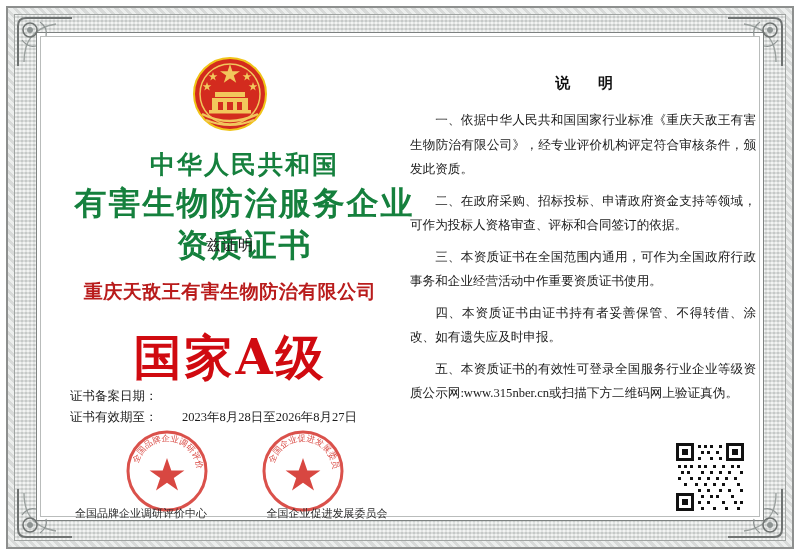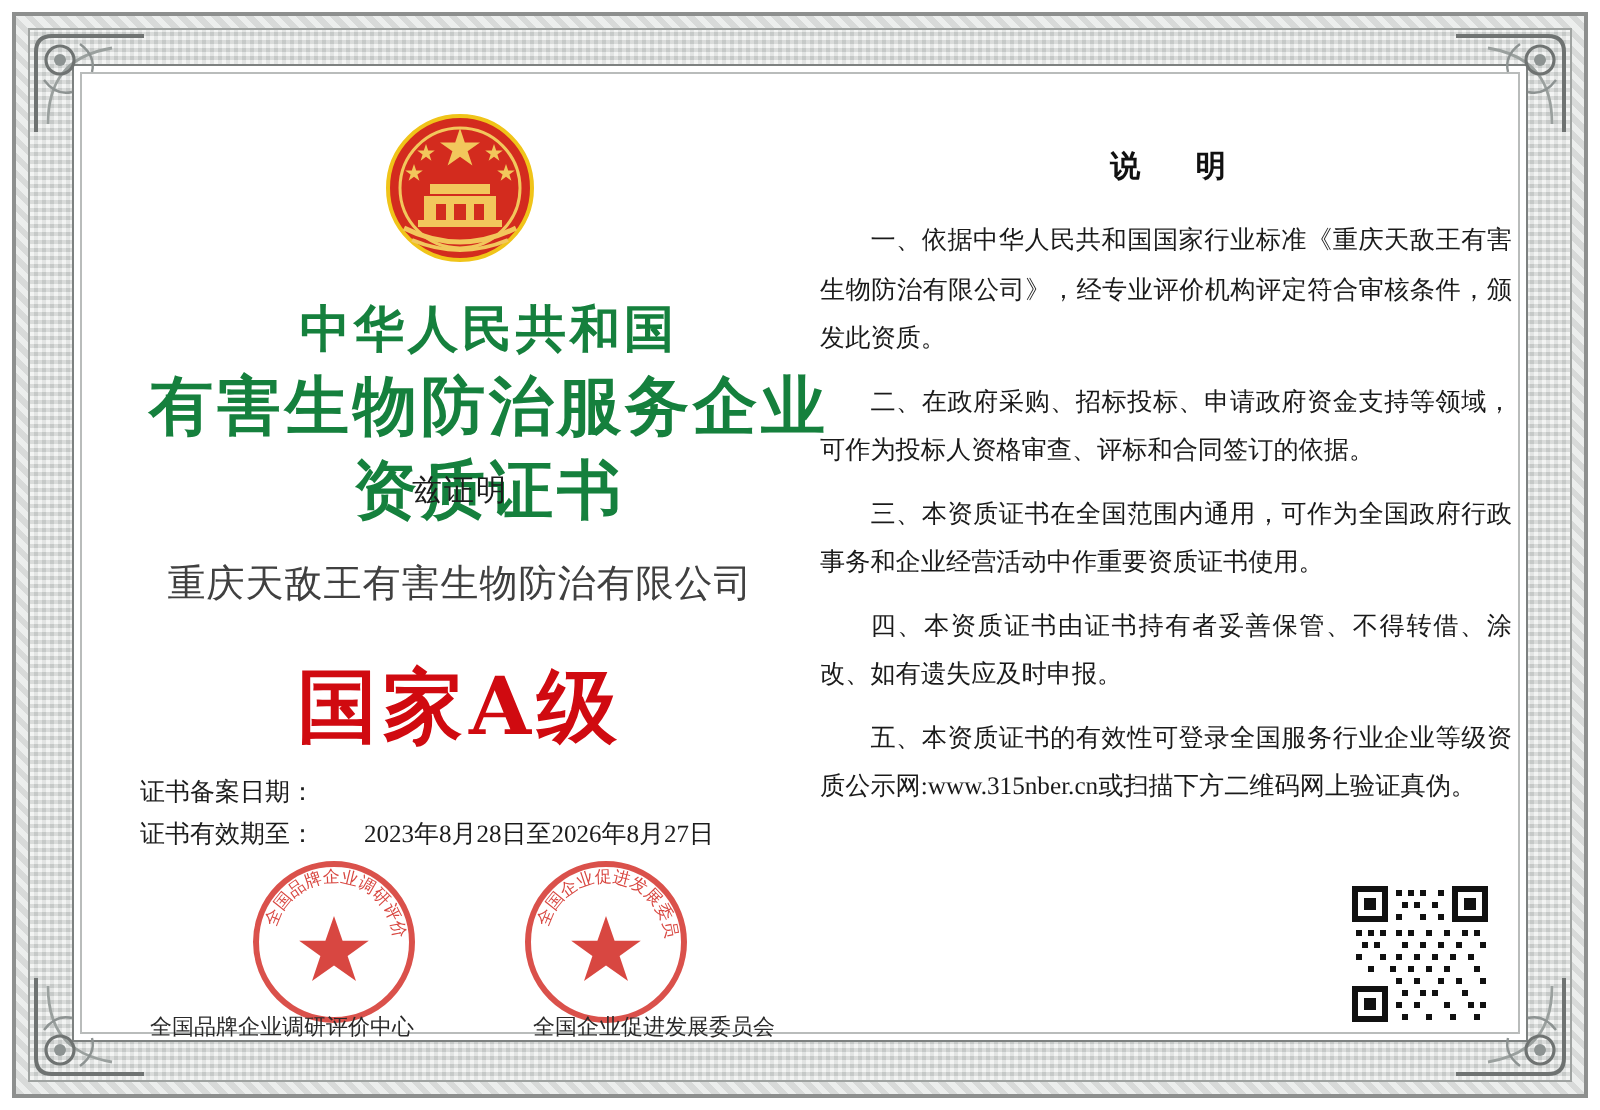--- a/index.html
+++ b/index.html
@@ -133,30 +133,30 @@
     font-size: 15px;
     color: #1c1c1c;
     letter-spacing: 1px;
   }
 
   .company-name {
     position: absolute;
     left: 0; right: 0;
     top: 243px;
     font-size: 19px;
-    color: #404040;
-    font-weight: normal;
+    color: #b91c1c;
+    font-weight: bold;
     letter-spacing: 0.5px;
   }
 
   .grade {
     position: absolute;
     left: 0; right: 0;
     top: 290px;
-    font-size: 40px;
+    font-size: 48px;
     font-weight: bold;
     letter-spacing: 3px;
     color: #d00a10;
     font-family: "DejaVu Serif", "Liberation Serif", serif;
   }
 
   .dates {
     position: absolute;
     left: 30px;
     right: 10px;

